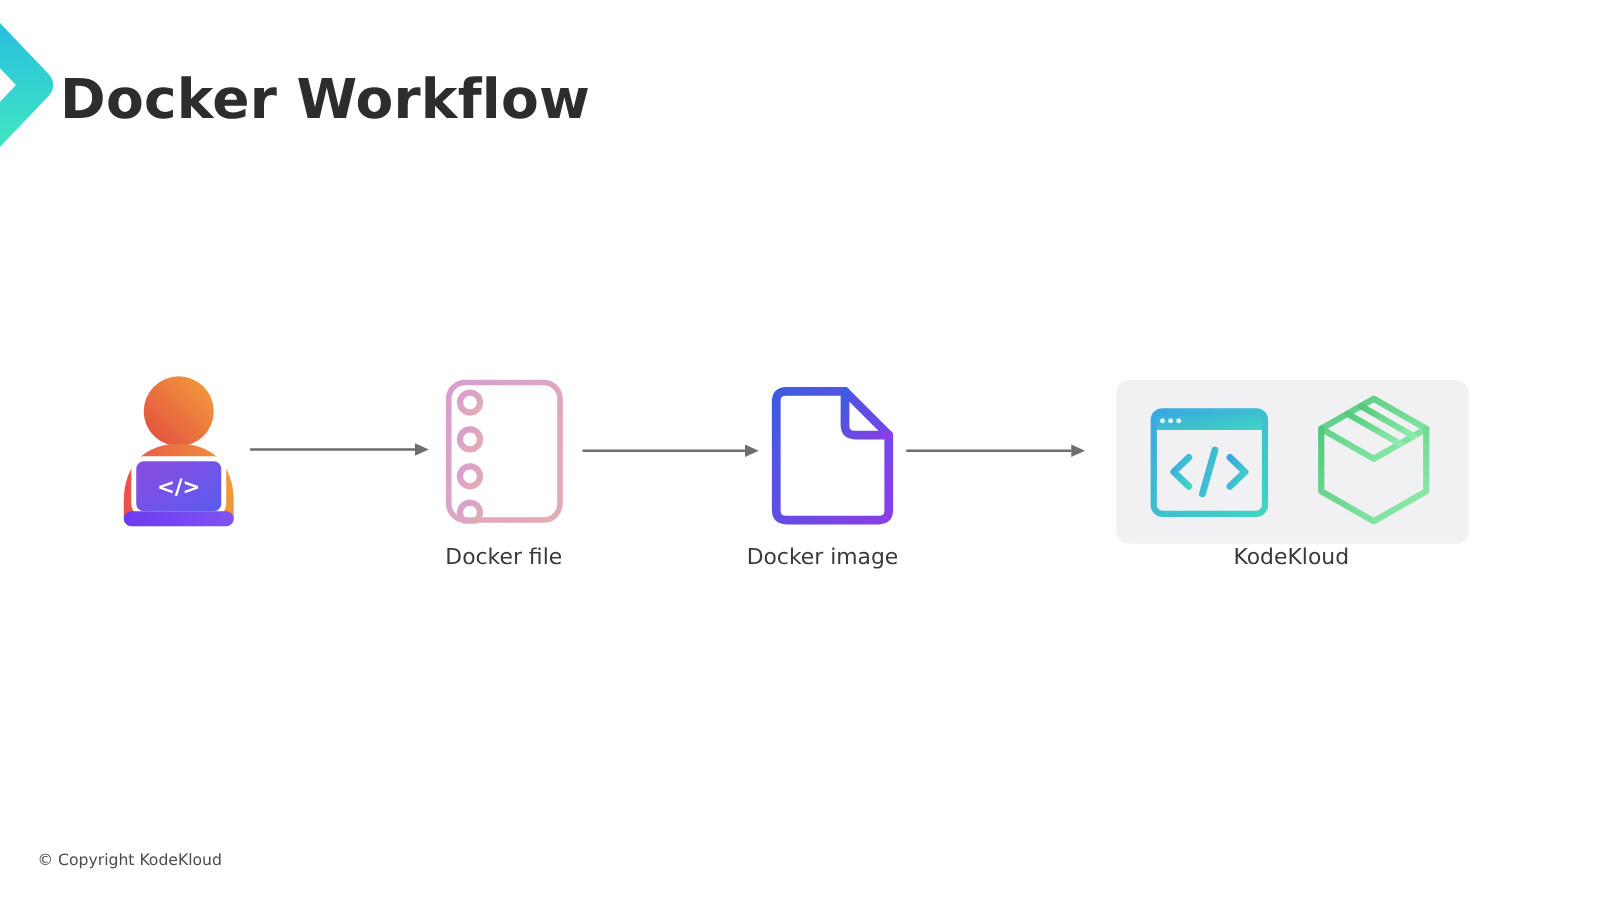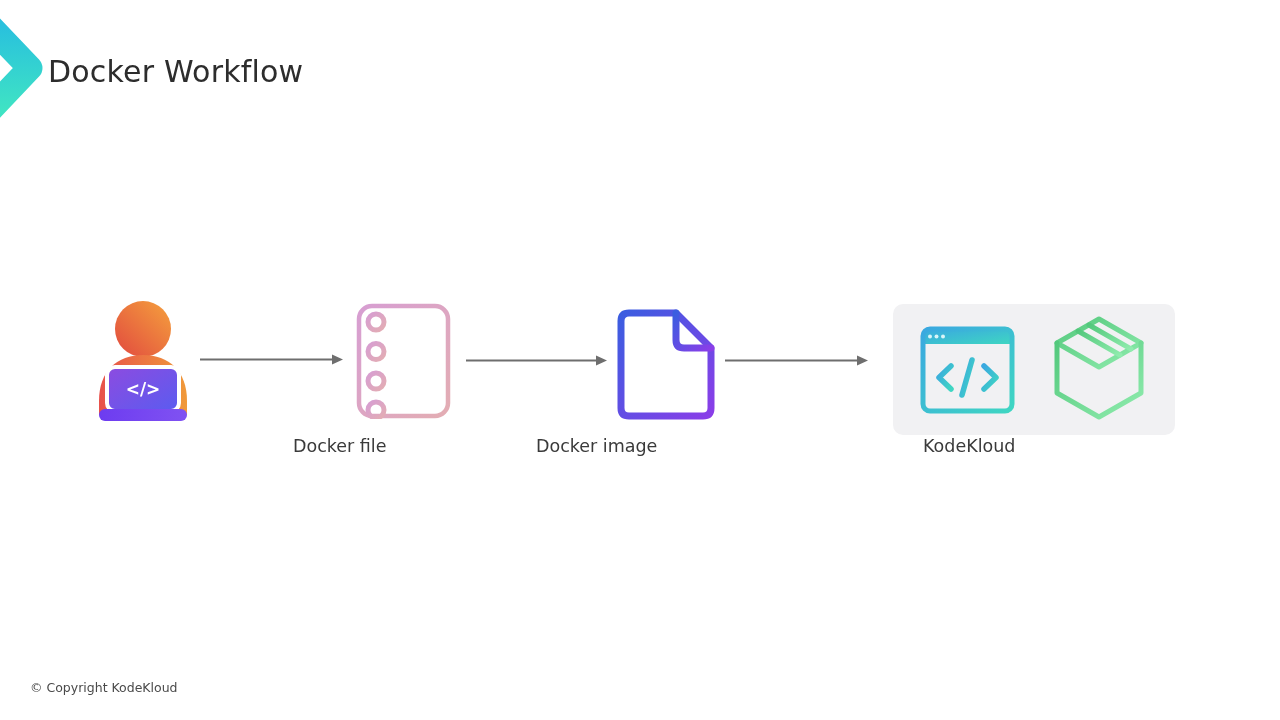--- a/index.html
+++ b/index.html
@@ -16,31 +16,31 @@
 
   .logo-chevron {
     left: 0; top: 10;
     top: 10px;
     width: 46px; height: 112px;
     overflow: visible;
   }
 
   .page-title {
     left: 48px; top: 54px;
-    font-size: 30px;
+    font-size: 44px;
     color: #2d2d2d;
-    font-weight: 400;
+    font-weight: 700;
     letter-spacing: 0.2px;
     white-space: nowrap;
   }
 
   .node-label {
     top: 436px;
     width: 220px;
-    text-align: left;
+    text-align: center;
     font-size: 17.5px;
     color: #3a3a3a;
     white-space: nowrap;
   }
 
   .container-panel {
     left: 893px; top: 304px;
     width: 282px; height: 131px;
     background: #f1f1f3;
     border-radius: 10px;
@@ -141,21 +141,21 @@
     <linearGradient id="gradImg" x1="0" y1="0" x2="1" y2="1">
       <stop offset="0" stop-color="#3b5de0"></stop>
       <stop offset="1" stop-color="#8a3ee8"></stop>
     </linearGradient>
   </defs>
   <g fill="none" stroke="url(#gradImg)" stroke-width="7" stroke-linejoin="round" stroke-linecap="round">
     <path d="M 60 5 L 13 5 Q 5 5 5 13 L 5 100 Q 5 108 13 108 L 87 108 Q 95 108 95 100 L 95 40 Z"></path>
     <path d="M 60 5 L 60 32 Q 60 40 68 40 L 95 40"></path>
   </g>
 </svg>
-<div class="abs node-label" style="left:536px;">Docker image</div>
+<div class="abs node-label" style="left:548px;">Docker image</div>
 
 <svg class="abs" style="left:724px; top:354px;" width="145" height="13" viewBox="0 0 145 13">
   <line x1="1" y1="6.5" x2="133" y2="6.5" stroke="#6e6e6e" stroke-width="2"></line>
   <polygon points="133,1.5 144,6.5 133,11.5" fill="#6e6e6e"></polygon>
 </svg>
 
 <div class="abs container-panel"></div>
 
 <svg class="abs" style="left:920px; top:326px;" width="95" height="88" viewBox="0 0 95 88">
   <defs>

